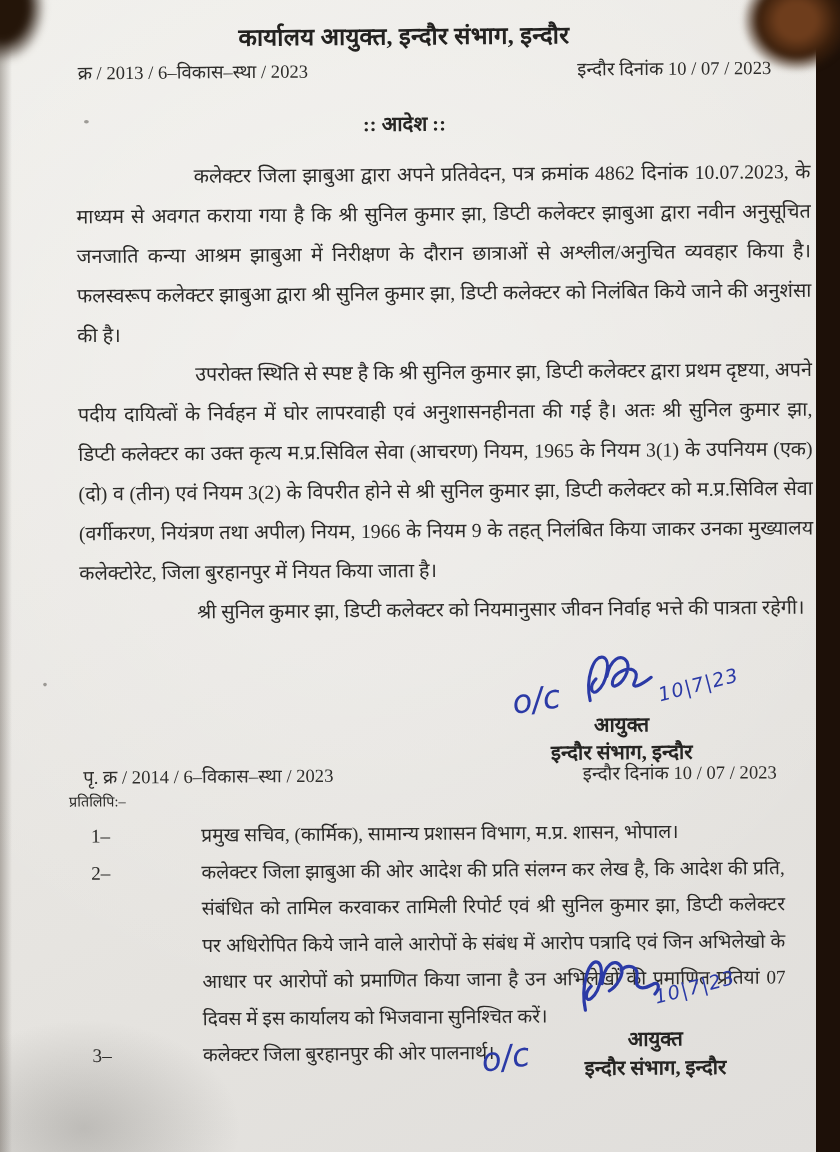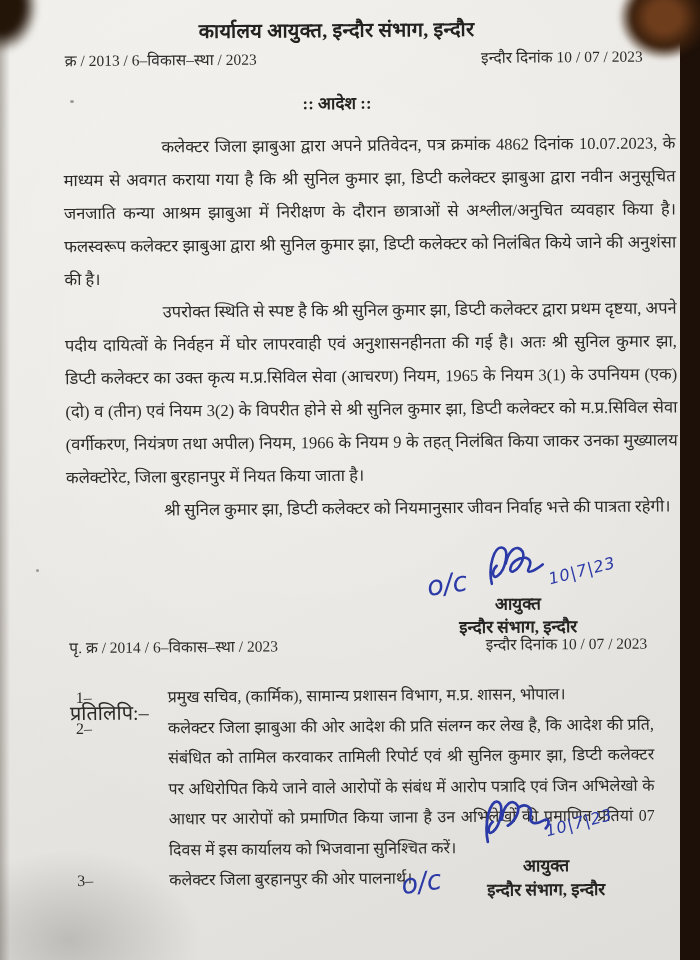--- a/index.html
+++ b/index.html
@@ -50,21 +50,21 @@
     color:#2b3aa6;font-family:"DejaVu Sans",sans-serif;}
   .sig-desig{position:absolute;width:100%;font-size:17px;font-weight:bold;color:#262523;}
   .sig-office{position:absolute;width:100%;font-size:17px;font-weight:bold;color:#262523;}
   .sig-top .sig-desig{top:48px;}
   .sig-top .sig-office{top:71px;}
   .sig-bottom .sig-desig{top:62px;left:28px;}
   .sig-bottom .sig-office{top:86px;left:28px;}
   .sig-bottom .hand-oc{left:18px;top:74px;}
 
   .ref-row.second{top:634px;}
-  .copies-label{position:absolute;top:657px;left:68px;font-size:20px;color:#2b2a28;margin-top:40px;}
+  .copies-label{position:absolute;top:657px;left:56px;font-size:12px;color:#2b2a28;}
   .copy-list{position:absolute;top:681px;left:74px;right:28px;font-size:16px;color:#2b2a28;}
   .copy-item{display:flex;align-items:flex-start;line-height:30.5px;}
   .copy-no{width:92px;flex:0 0 92px;}
   .copy-text{flex:1;text-align:justify;}
 </style>
 </head>
 <body>
 
 <div class="photo">
 

